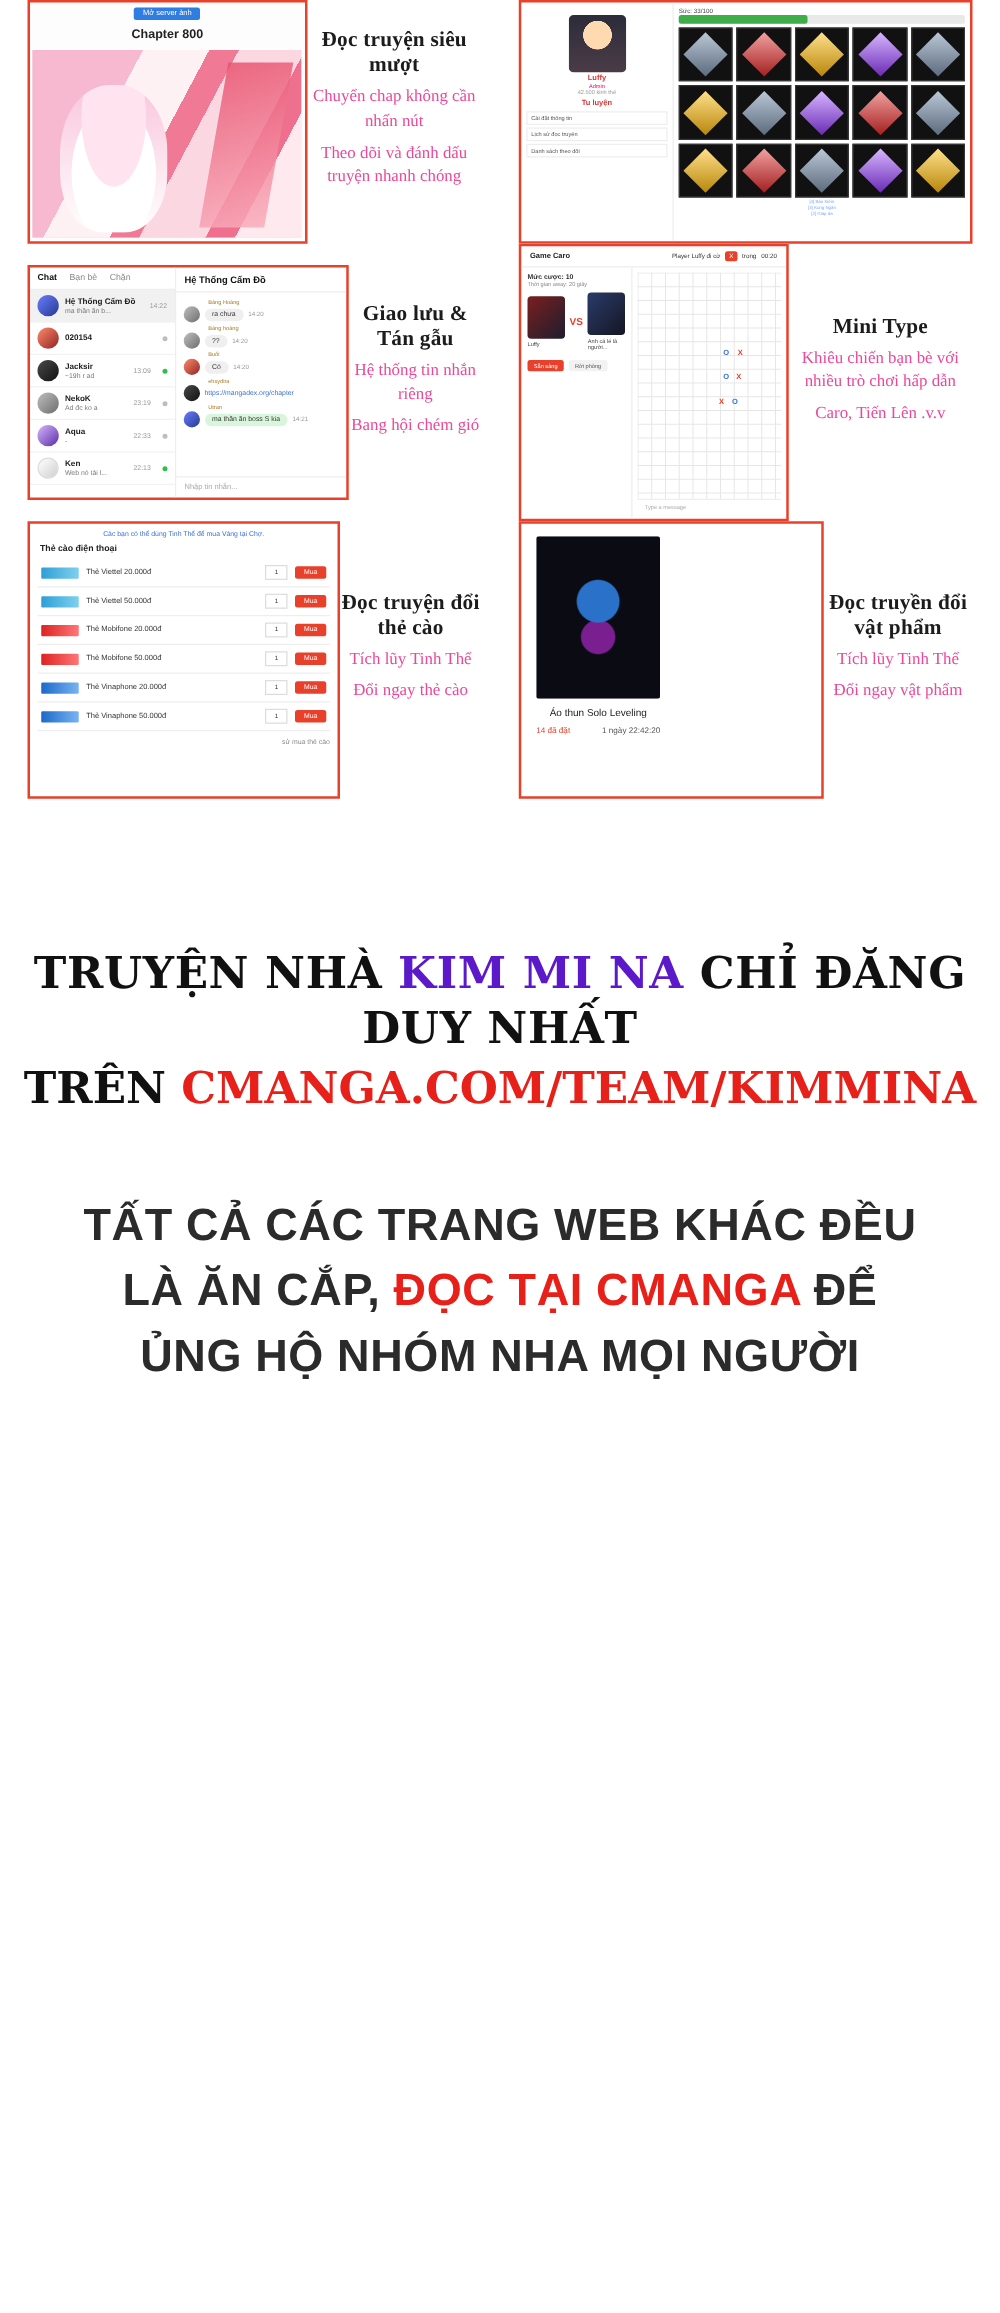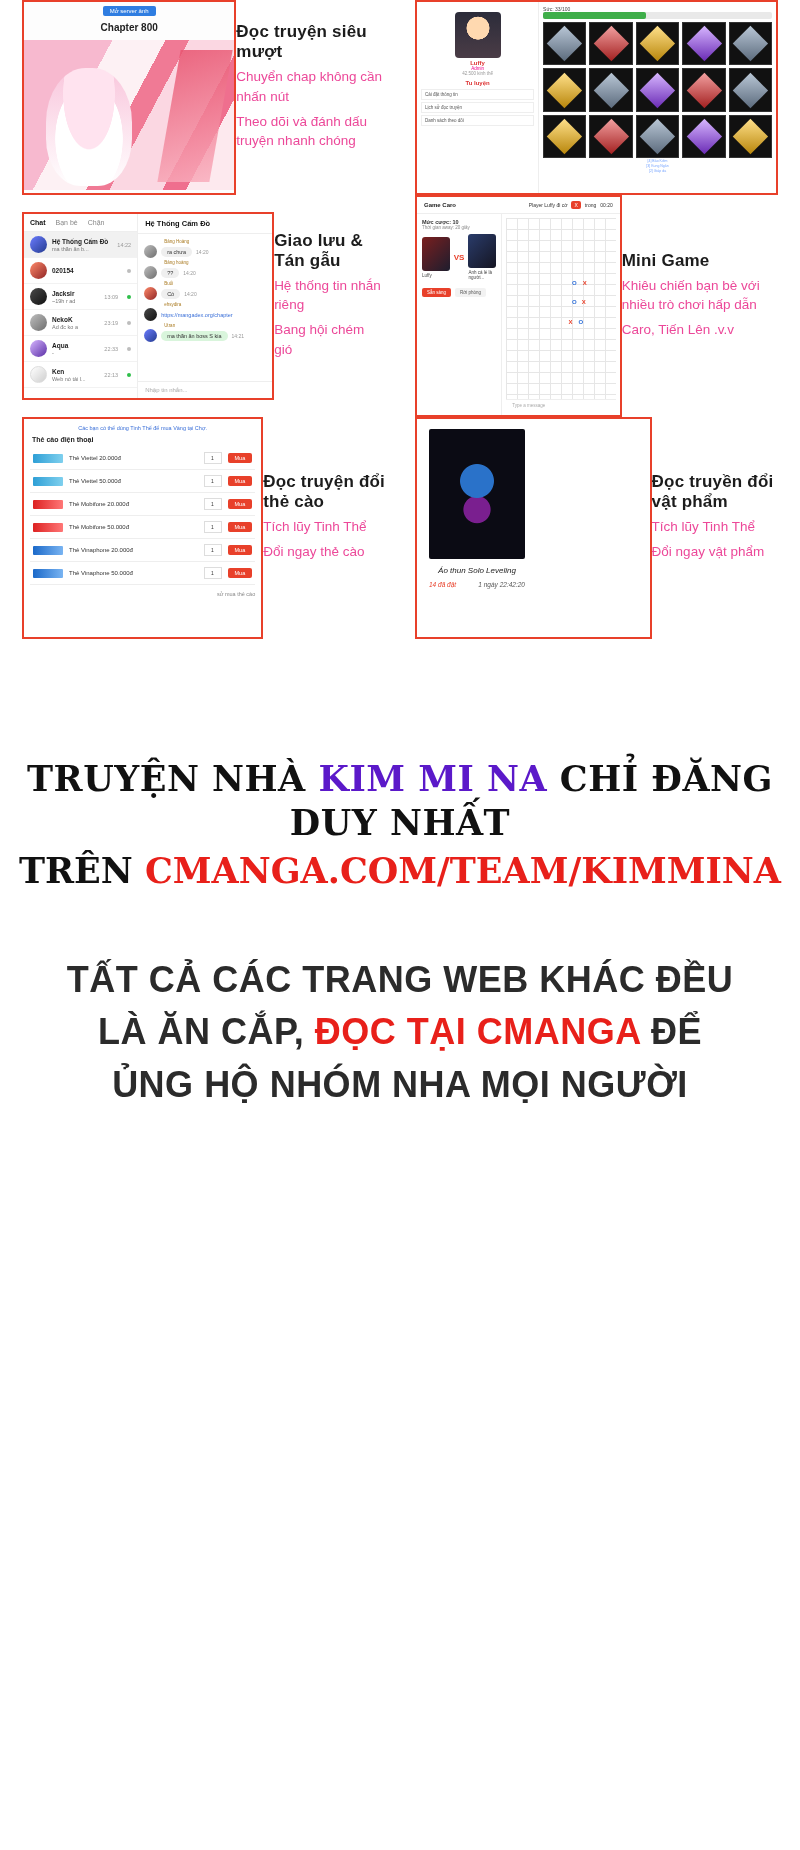--- a/index.html
+++ b/index.html
@@ -26,21 +26,21 @@
     padding: 0 22px;
   }
   .cell { display: flex; flex-direction: row; align-items: center; }
   .shot {
     width: 100%;
     border: 2px solid #e8402a;
     background: #fff;
     overflow: hidden;
     position: relative;
   }
-  .caption { text-align: left; margin: 12px 0 34px; }
+  .caption { text-align: center; margin: 12px 0 34px; font-family: Liberation Serif, serif; }
   .caption .t {
     font-size: 17px; color: #1c1c1c; font-weight: 600; letter-spacing: .2px;
   }
   .caption .s {
     font-size: 13.5px; color: #ec4899; margin-top: 5px; line-height: 1.45;
   }
 
   
   .s1 { height: 195px; background:#fdfdfd; padding-top:4px; }
   .s1 .btnrow { display:flex; justify-content:center; }
@@ -187,21 +187,21 @@
   .s5 .viettel{ background:linear-gradient(90deg,#2e9fd6,#7fd0ee);}
   .s5 .mobi{ background:linear-gradient(90deg,#d22,#f77); }
   .s5 .vina{ background:linear-gradient(90deg,#1b69c9,#79b4f2); }
   .s5 .nm{ flex:1; color:#333; font-size:6px;}
   .s5 .qty{ width:18px; height:12px; border:1px solid #ddd; font-size:5px; color:#333; display:flex; align-items:center; justify-content:center;}
   .s5 .buy{ background:#e8402a; color:#fff; font-size:5.5px; padding:2px 7px; border-radius:2px;}
   .s5 .foot{ text-align:right; color:#888; font-size:5.5px; margin-top:6px;}
 
   
   .s6 { height: 222px; background:#fff; padding:10px 12px; display:flex; flex-direction:column;}
-  .s6 .items{ display:flex; gap:20px; justify-content:space-between;font-style:italic; }
+  .s6 .items{ display:flex; gap:20px; justify-content:space-between; }
   .s6 .it{ width:46%; }
   .s6 .img{ height:130px; border-radius:2px; }
   .s6 .img.shirt{
     background:
       radial-gradient(circle at 50% 40%, #2a72c9 0 18%, transparent 19%),
       radial-gradient(circle at 50% 62%, #7a1f8f 0 14%, transparent 15%),
       linear-gradient(160deg,#0b0b14 0 100%);
   }
   .s6 .img.shoe{
     background:
@@ -482,21 +482,21 @@
               <span class="mk o" style="left:60%;top:45%">O</span>
               <span class="mk x" style="left:69%;top:45%">X</span>
               <span class="mk x" style="left:57%;top:56%">X</span>
               <span class="mk o" style="left:66%;top:56%">O</span>
             </div>
             <div class="chatin">Type a message</div>
           </div>
         </div>
       </div>
       <div class="caption">
-        <div class="t">Mini Game</div>
+        <div class="t">Mini Type</div>
         <div class="s">Khiêu chiến bạn bè với nhiều trò chơi hấp dẫn</div>
         <div class="s">Caro, Tiến Lên .v.v</div>
       </div>
     </div>
 
     <div class="cell">
       <div class="shot s5">
         <div class="note">Các bạn có thể dùng Tinh Thể để mua Vàng tại Chợ.</div>
         <div class="h">Thẻ cào điện thoại</div>
 

